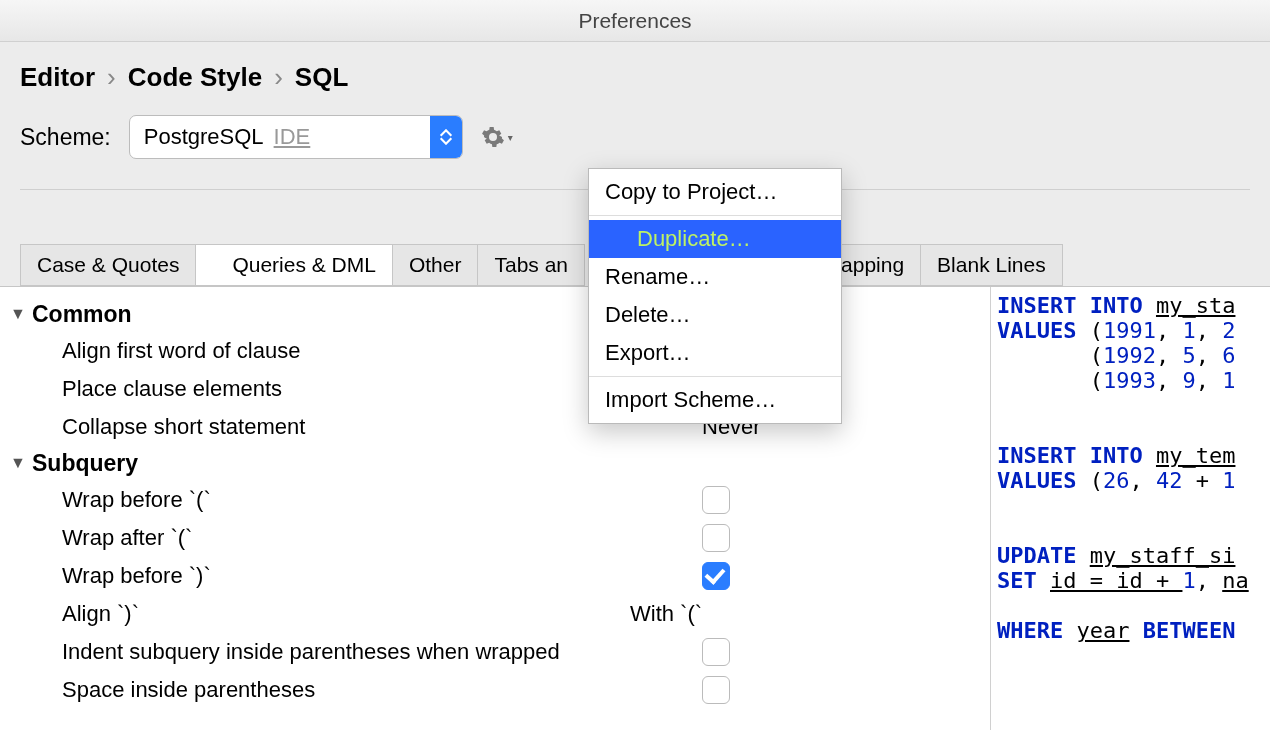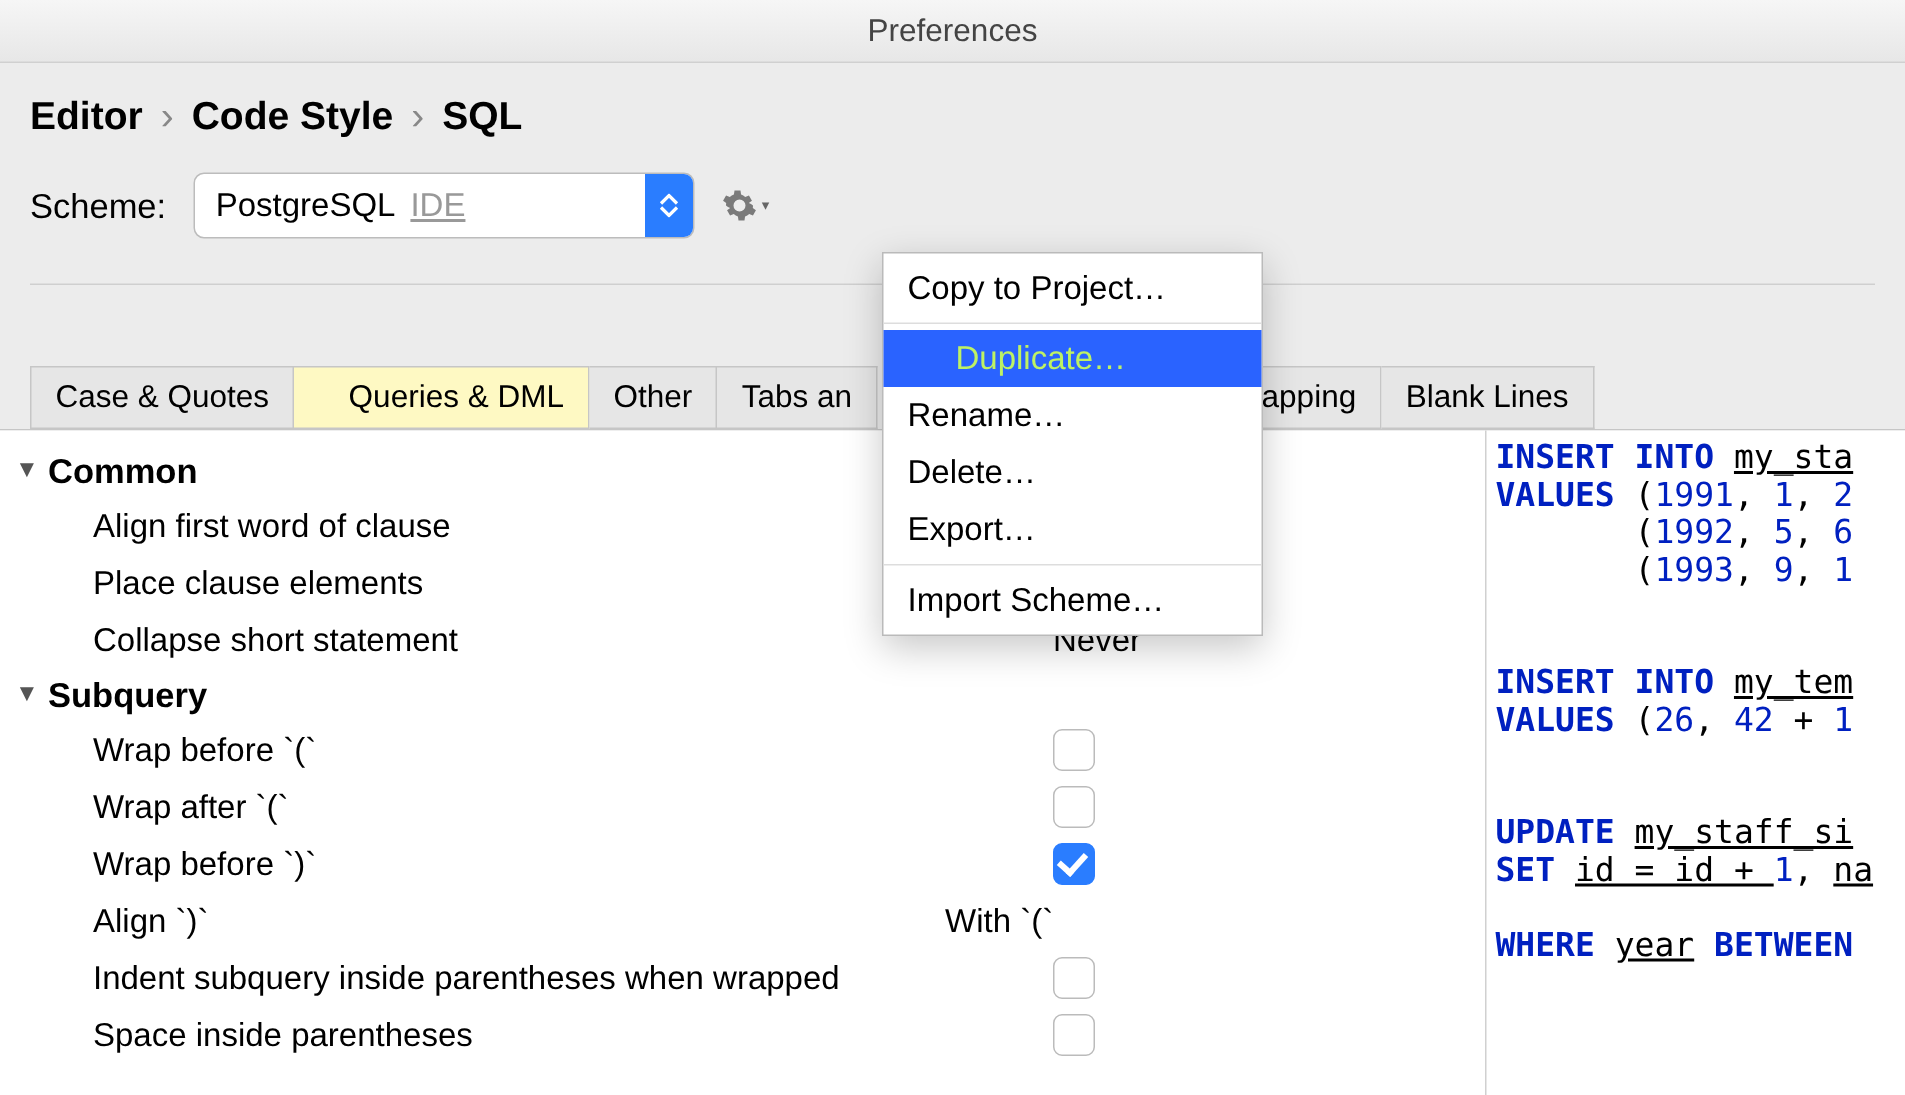--- a/index.html
+++ b/index.html
@@ -64,21 +64,21 @@
   }
   .tab {
     padding:8px 16px;
     background:#e6e6e6;
     border:1px solid #c6c6c6;
     font-size:21px;
     cursor:pointer;
     margin-top:36px;
   }
   .tab + .tab { border-left:none; }
-  .tab.active { background:#fef9c3; font-weight:400;padding-left:36px; }
+  .tab.active { background:#ffffff; font-weight:400;padding-left:36px; }
   .content {
     display:flex;
     margin-top:0;
     background:#f5f5f5;
     border-top:1px solid #c6c6c6;
     height: calc(730px - 284px);
   }
   .left {
     flex:0 0 990px;
     background:#fff;

